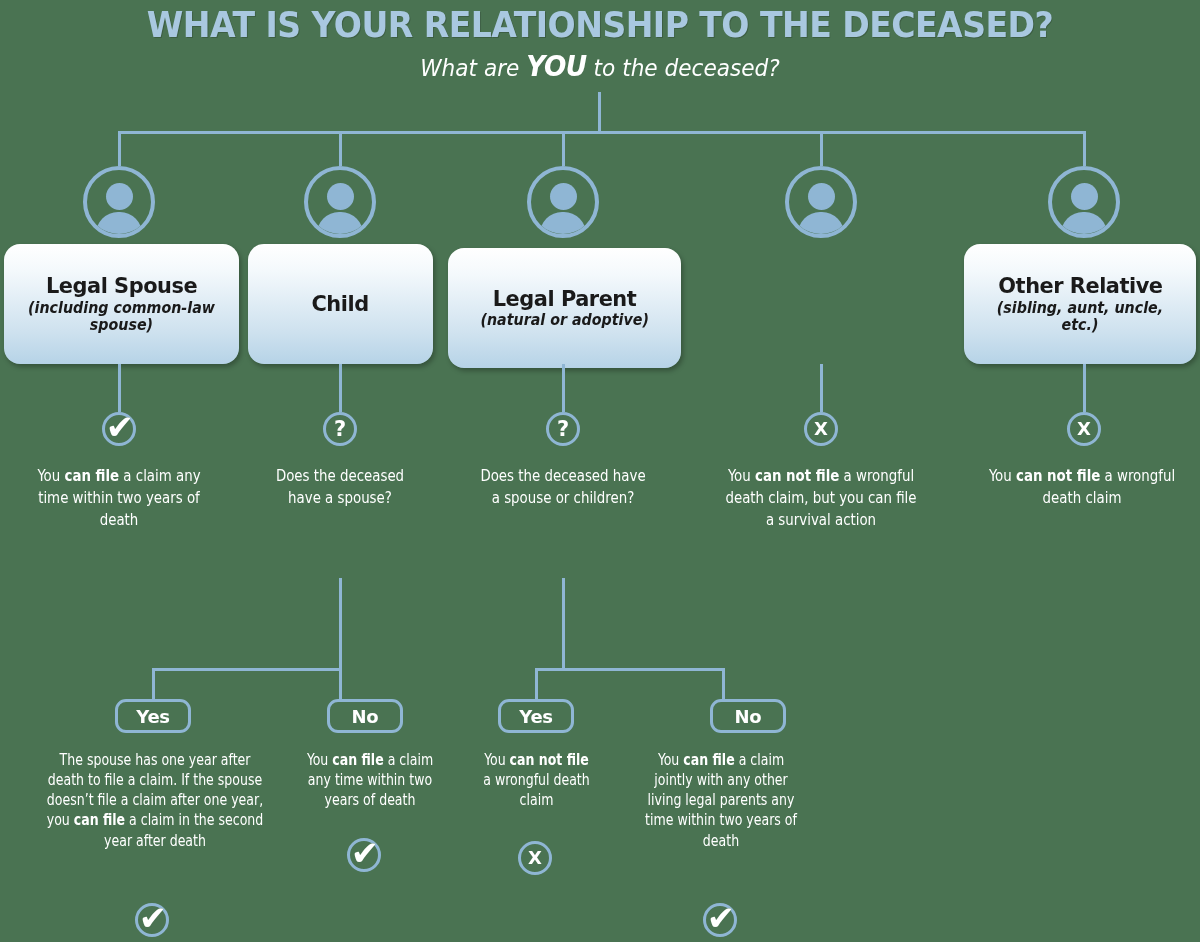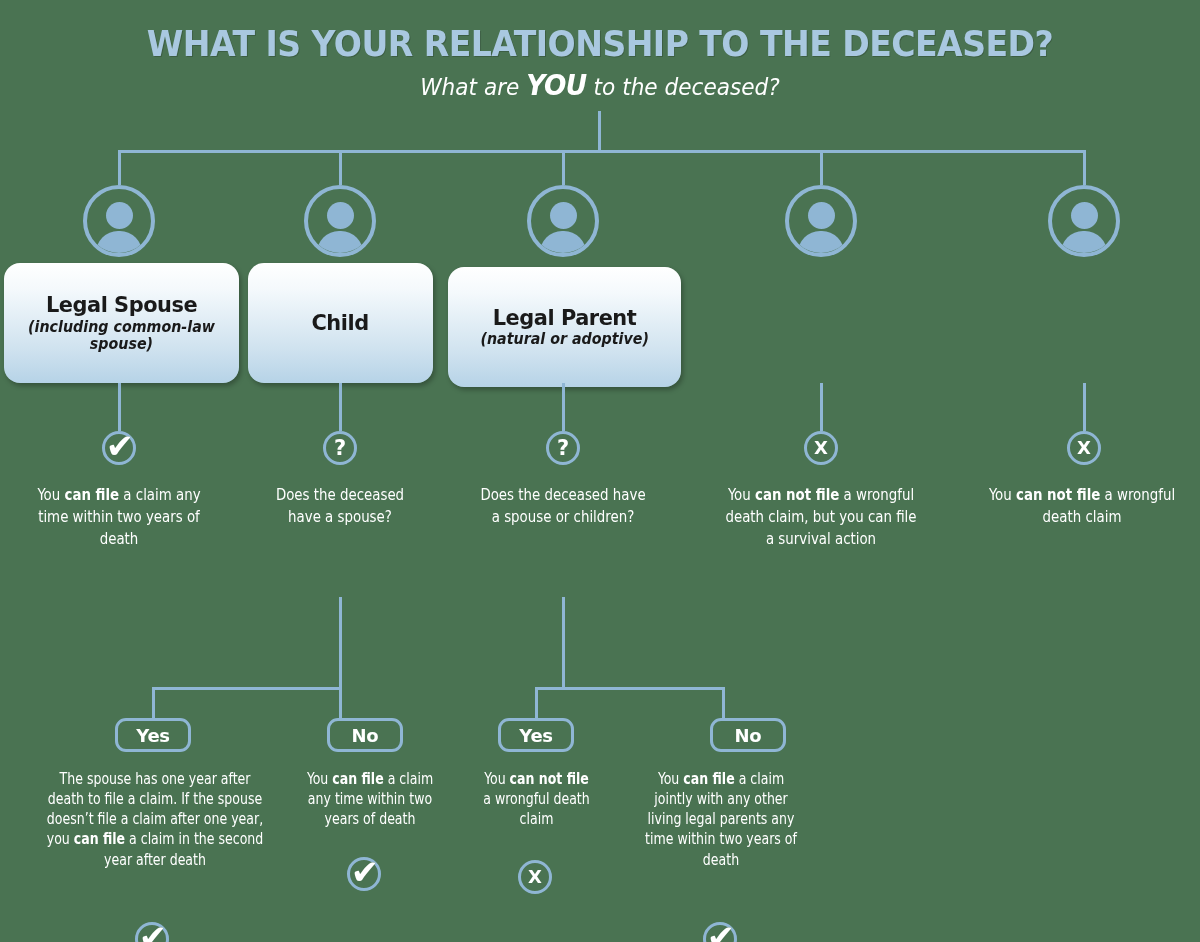--- a/index.html
+++ b/index.html
@@ -10,21 +10,20 @@
     background: #4a7352;
     font-family: "Liberation Sans", sans-serif;
     overflow: hidden;
     position: relative;
   }
 
   #stage {
     position: relative;
     width: 1200px;
     height: 678px;
-    margin-top: 19px;
   }
 
   
   .title {
     position: absolute;
     top: 4px;
     left: 0;
     width: 1200px;
     text-align: center;
     font-family: "DejaVu Sans", sans-serif;
@@ -234,20 +233,24 @@
   <div class="cbox" style="left:248px; top:244px; width:185px; height:120px;">
     <div class="main">Child</div>
   </div>
 
   <div class="cbox" style="left:448px; top:248px; width:233px; height:120px;">
     <div class="main">Legal Parent</div>
     <div class="sub">(natural or adoptive)</div>
   </div>
 
 
+  <div class="cbox" style="left:964px; top:244px; width:232px; height:120px;">
+    <div class="main">Other Relative</div>
+    <div class="sub">(sibling, aunt, uncle, etc.)</div>
+  </div>
 
   <div class="ln v" style="left:118px;  top:364px; height:48px;"></div>
   <div class="ln v" style="left:339px;  top:364px; height:48px;"></div>
   <div class="ln v" style="left:562px;  top:364px; height:48px;"></div>
   <div class="ln v" style="left:820px;  top:364px; height:48px;"></div>
   <div class="ln v" style="left:1083px; top:364px; height:48px;"></div>
 
   <div class="badge check" style="left:102px; top:412px;">
     <span class="glyph">✔</span>
   </div>

